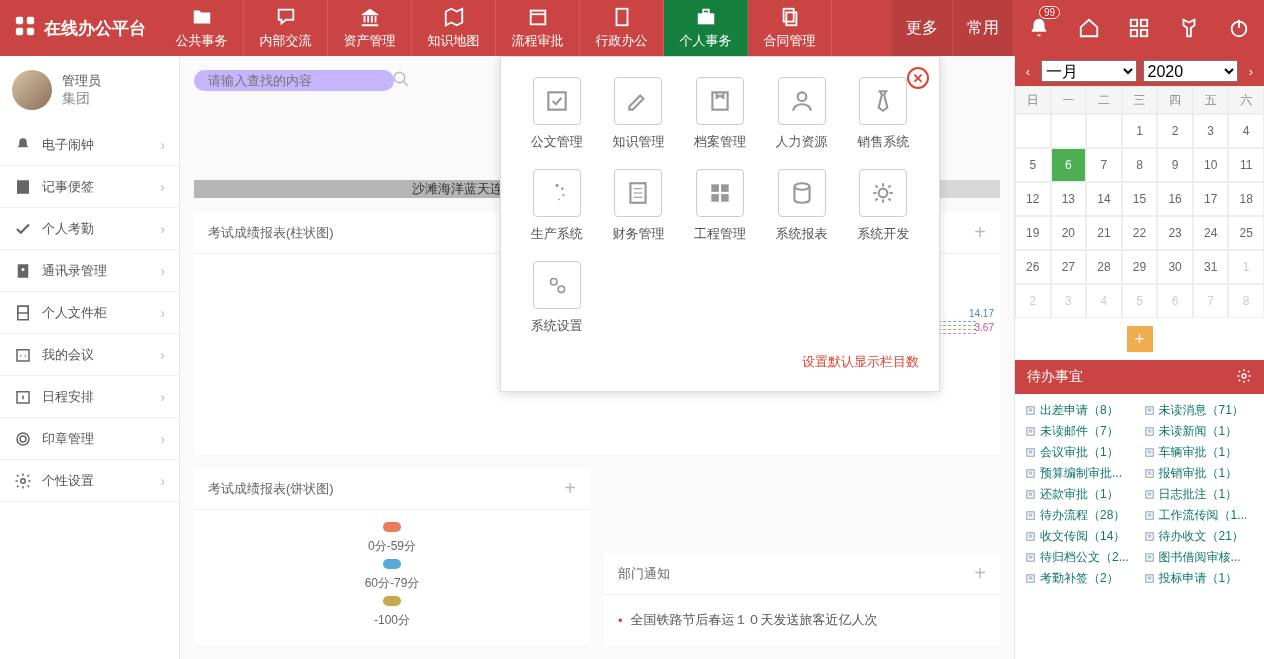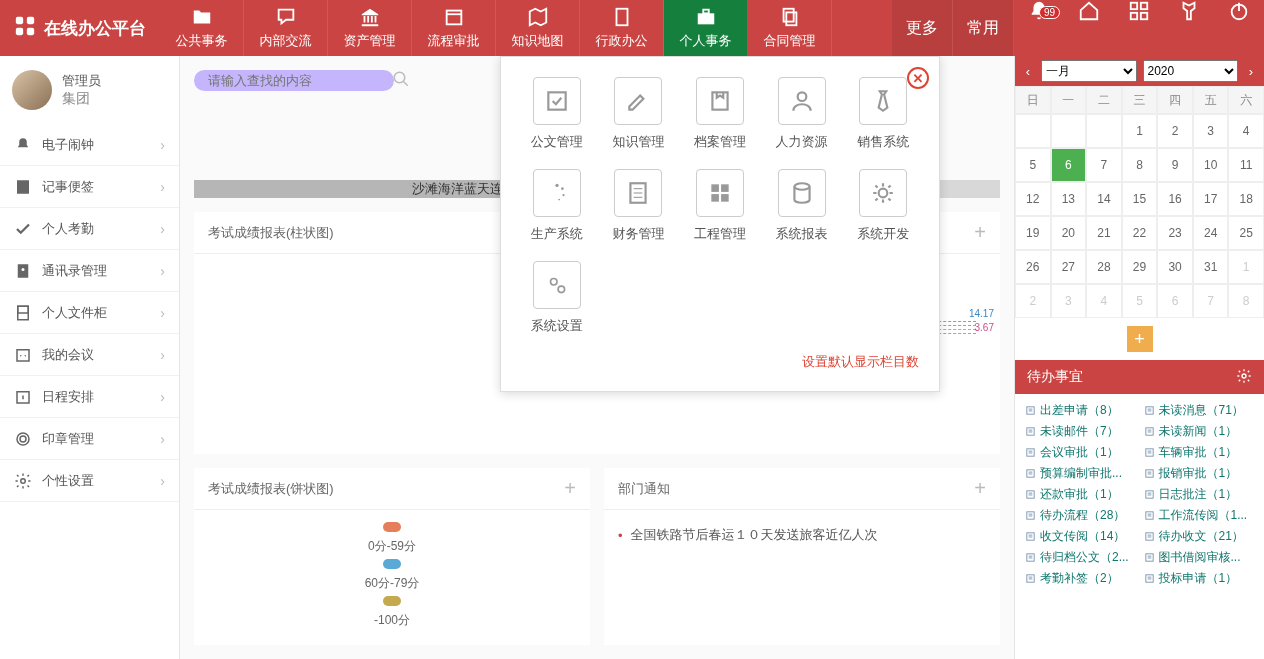--- a/index.html
+++ b/index.html
@@ -6,21 +6,21 @@
 body { font-family: "Microsoft YaHei", Arial, sans-serif; font-size: 13px; color: #333; background: #fff; overflow: hidden; }
 .topbar { height: 56px; background: #c94442; display: flex; align-items: stretch; color: #fff; }
 .logo { display: flex; align-items: center; padding: 0 14px; font-size: 17px; font-weight: bold; gap: 8px; }
 .logo-icon svg { width: 22px; height: 22px; }
 .topnav { display: flex; flex: 1; }
 .topnav-item { width: 84px; display: flex; flex-direction: column; align-items: center; justify-content: center; gap: 4px; border-right: 1px solid rgba(255,255,255,0.12); cursor: pointer; font-size: 13px; }
 .topnav-item svg { width: 22px; height: 22px; }
 .topnav-item.active { background: #15803d; }
 .top-right { display: flex; align-items: center; }
 .top-btn { height: 56px; padding: 4px 14px; display: flex; align-items: center; justify-content: center; background: #b83f3e; color: #fff; font-size: 16px; cursor: pointer; border-right: 1px solid rgba(255,255,255,0.1); position: relative; }
-.top-icon { width: 50px; height: 56px; display: flex; align-items: flex-start; justify-content: center; cursor: pointer; position: relative; }
+.top-icon { width: 50px; height: 56px; display: flex; align-items: center; justify-content: center; cursor: pointer; position: relative; }
 .top-icon svg { width: 22px; height: 22px; }
 .badge { position: absolute; top: 6px; right: 4px; background: #d42c2c; border: 1px solid #fff; border-radius: 10px; padding: 0 4px; font-size: 10px; min-width: 18px; text-align: center; }
 
 .layout { display: flex; height: calc(659px - 56px); }
 .sidebar { width: 180px; border-right: 1px solid #e5e5e5; background: #fff; }
 .userbox { display: flex; align-items: center; padding: 14px 12px; gap: 10px; }
 .avatar { width: 40px; height: 40px; border-radius: 50%; background: linear-gradient(135deg,#d8c4a8,#8b6f54); }
 .user-name { font-size: 13px; color: #555; }
 .user-org { font-size: 14px; color: #888; }
 .side-item { display: flex; align-items: center; height: 42px; padding: 0 14px; border-bottom: 1px solid #f0f0f0; cursor: pointer; color: #555; gap: 10px; }
@@ -34,32 +34,32 @@
 
 .banner { height: 28px; background: #b6b6b6; display: flex; align-items: center; }
 .banner-text { flex: 1; text-align: center; color: #333; }
 .banner-red { width: 120px; height: 100%; background: #c94442; }
 .banner-gap { width: 120px; height: 100%; background: #d8d8d8; }
 
 .panel-head { display: flex; align-items: center; height: 42px; border-bottom: 1px solid #eee; background: #fff; padding: 0 14px; color: #666; }
 .panel-head .plus { margin-left: auto; color: #bbb; font-size: 20px; cursor: pointer; }
 .panel-body { background: #fff; padding: 12px 14px; }
 
-.two-col { display: flex; gap: 14px; }
+.two-col { display: flex; gap: 14px; align-items: flex-end; }
 .col { flex: 1; background: #fff; }
 
 .legend-row { display: flex; align-items: center; gap: 6px; font-size: 12px; color: #666; margin-bottom: 4px; flex-direction: column; }
 .legend-swatch { width: 18px; height: 10px; border-radius: 6px; }
 
 .notice-item { display: flex; align-items: center; gap: 8px; font-size: 13px; color: #555; padding: 4px 0; }
 .notice-item::before { content: "•"; color: #c94442; }
 
 .rightcol { width: 250px; border-left: 1px solid #e5e5e5; display: flex; flex-direction: column; }
 .cal-head { height: 30px; background: #c94442; display: flex; align-items: center; padding: 0 6px; gap: 6px; }
-.cal-head select { height: 22px; flex: 1; font-size: 12px; }
+.cal-head select { height: 22px; flex: 1; font-size: 16px; }
 .cal-head .arrow { width: 14px; color: #fff; cursor: pointer; text-align: center; }
 .cal-grid { display: grid; grid-template-columns: repeat(7,1fr); }
 .cal-cell { height: 34px; display: flex; align-items: center; justify-content: center; border: 0.5px solid #eee; font-size: 12px; color: #666; cursor: pointer; }
 .cal-cell.hdr { background: #f5f5f5; color: #888; height: 28px; }
 .cal-cell.dim { color: #ccc; }
 .cal-cell.today { background: #4caf50; color: #fff; }
 .cal-add { margin: 8px auto; width: 26px; height: 26px; background: #f0ad4e; color: #fff; display: flex; align-items: center; justify-content: center; font-size: 18px; cursor: pointer; }
 
 .todo-head { height: 34px; background: #c94442; color: #fff; display: flex; align-items: center; padding: 0 12px; font-size: 14px; }
 .todo-head .gear { margin-left: auto; cursor: pointer; }
@@ -108,30 +108,30 @@
         <span>内部交流</span>
       </div>
       <div class="topnav-item">
         <svg viewBox="0 0 24 24">
           <path d="M3 9l9-6 9 6v1H3zM5 11h2v7H5zm4 0h2v7H9zm4 0h2v7h-2zm4 0h2v7h-2zM3 20h18v2H3z" fill="#fff"></path>
         </svg>
         <span>资产管理</span>
       </div>
       <div class="topnav-item">
         <svg viewBox="0 0 24 24">
+          <path d="M9 3L3 6v15l6-3 6 3 6-3V3l-6 3-6-3z" fill="none" stroke="#fff" stroke-width="2"></path>
+        </svg>
+        <span>知识地图</span>
+      </div>
+      <div class="topnav-item">
+        <svg viewBox="0 0 24 24">
           <rect x="4" y="5" width="16" height="15" fill="none" stroke="#fff" stroke-width="2"></rect>
           <line x1="4" y1="9" x2="20" y2="9" stroke="#fff" stroke-width="2"></line>
         </svg>
         <span>流程审批</span>
-      </div>
-      <div class="topnav-item">
-        <svg viewBox="0 0 24 24">
-          <path d="M9 3L3 6v15l6-3 6 3 6-3V3l-6 3-6-3z" fill="none" stroke="#fff" stroke-width="2"></path>
-        </svg>
-        <span>知识地图</span>
       </div>
       <div class="topnav-item">
         <svg viewBox="0 0 24 24">
           <rect x="6" y="3" width="12" height="18" fill="none" stroke="#fff" stroke-width="2"></rect>
         </svg>
         <span>行政办公</span>
       </div>
       <div class="topnav-item active">
         <svg viewBox="0 0 24 24">
           <rect x="3" y="8" width="18" height="12" fill="#fff"></rect>

